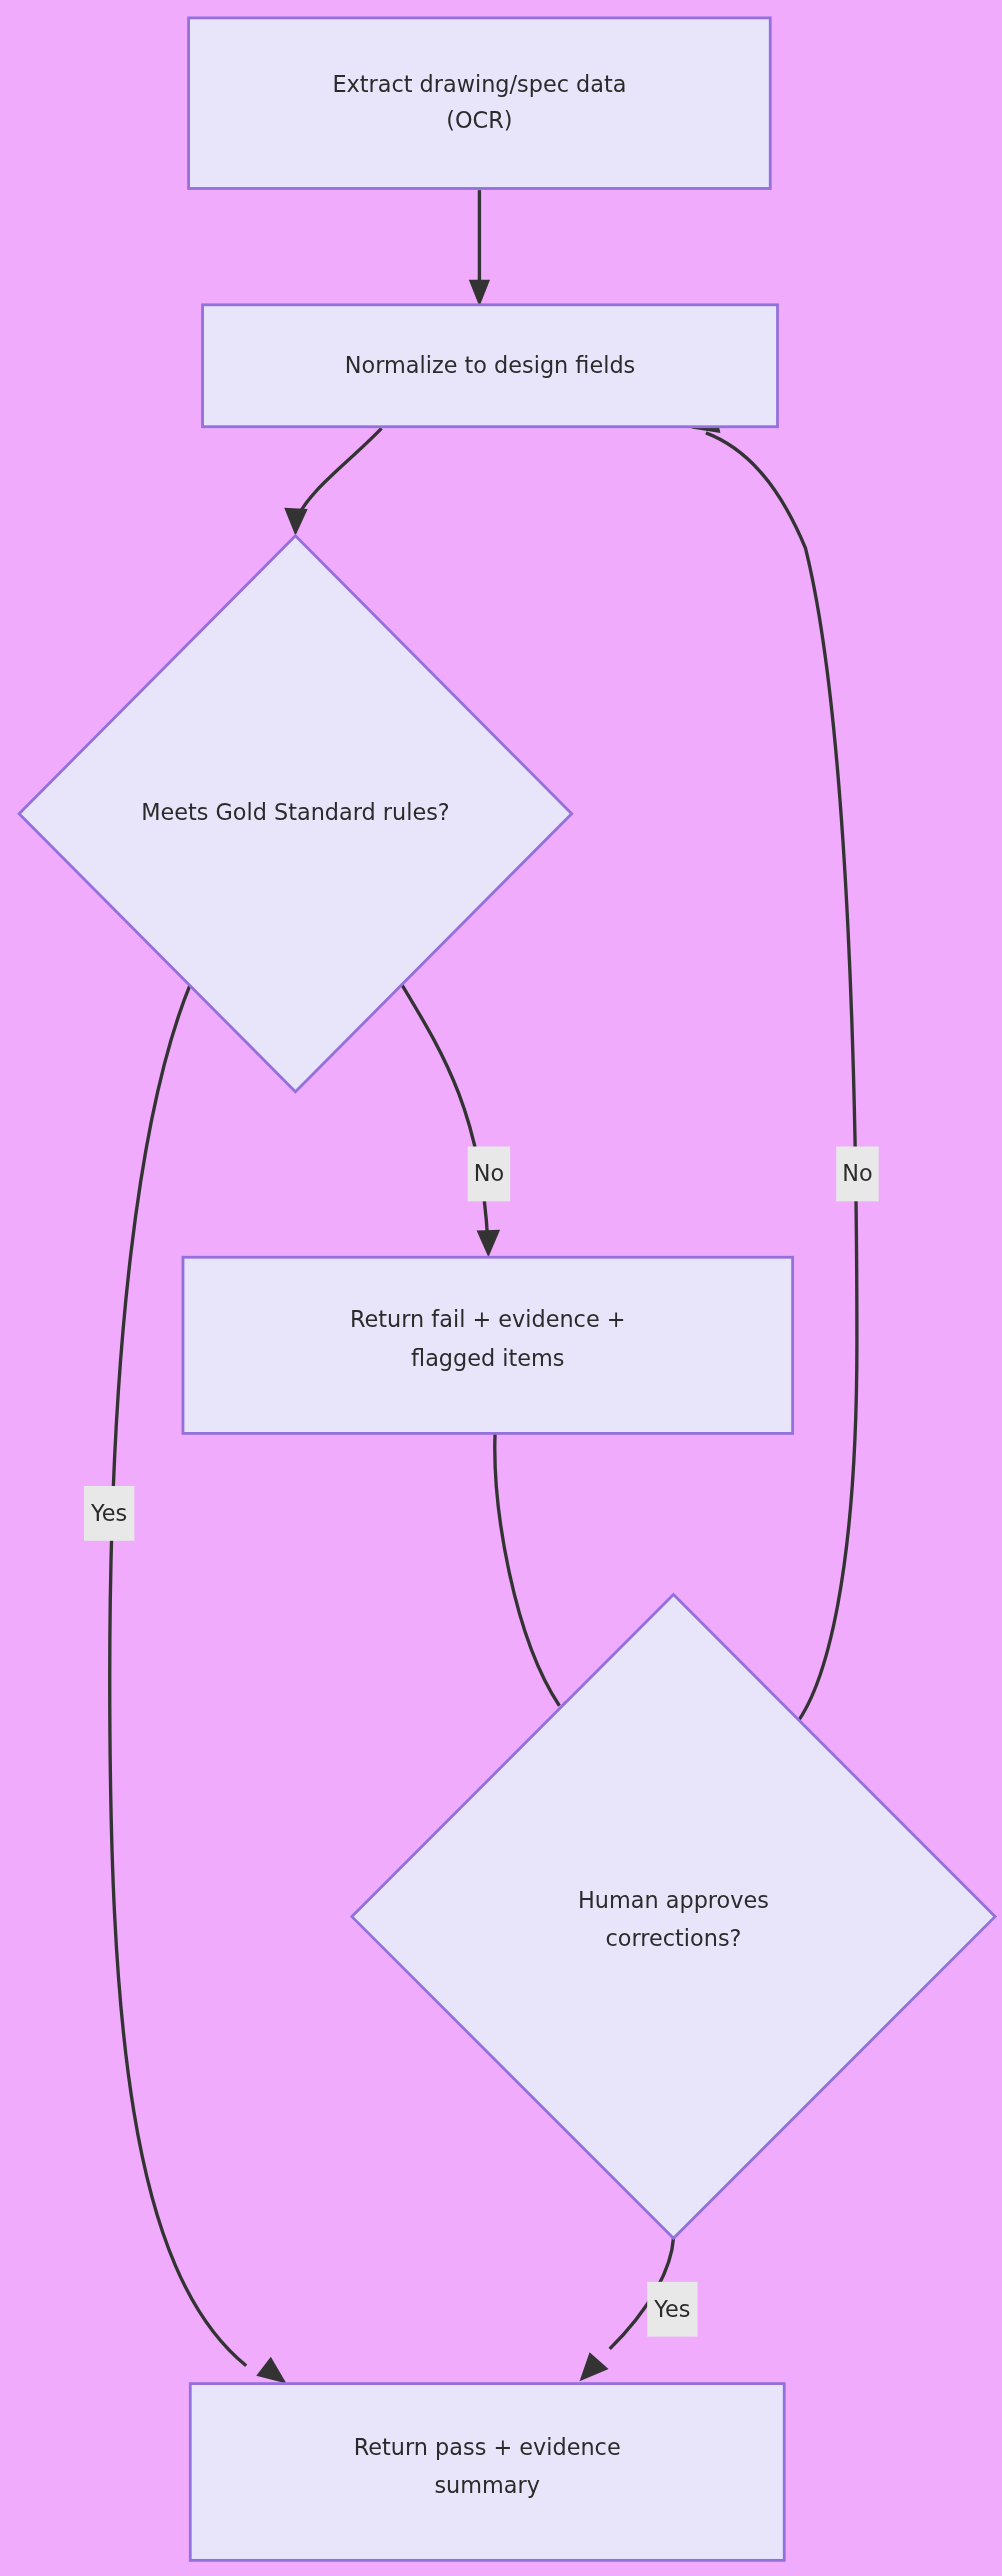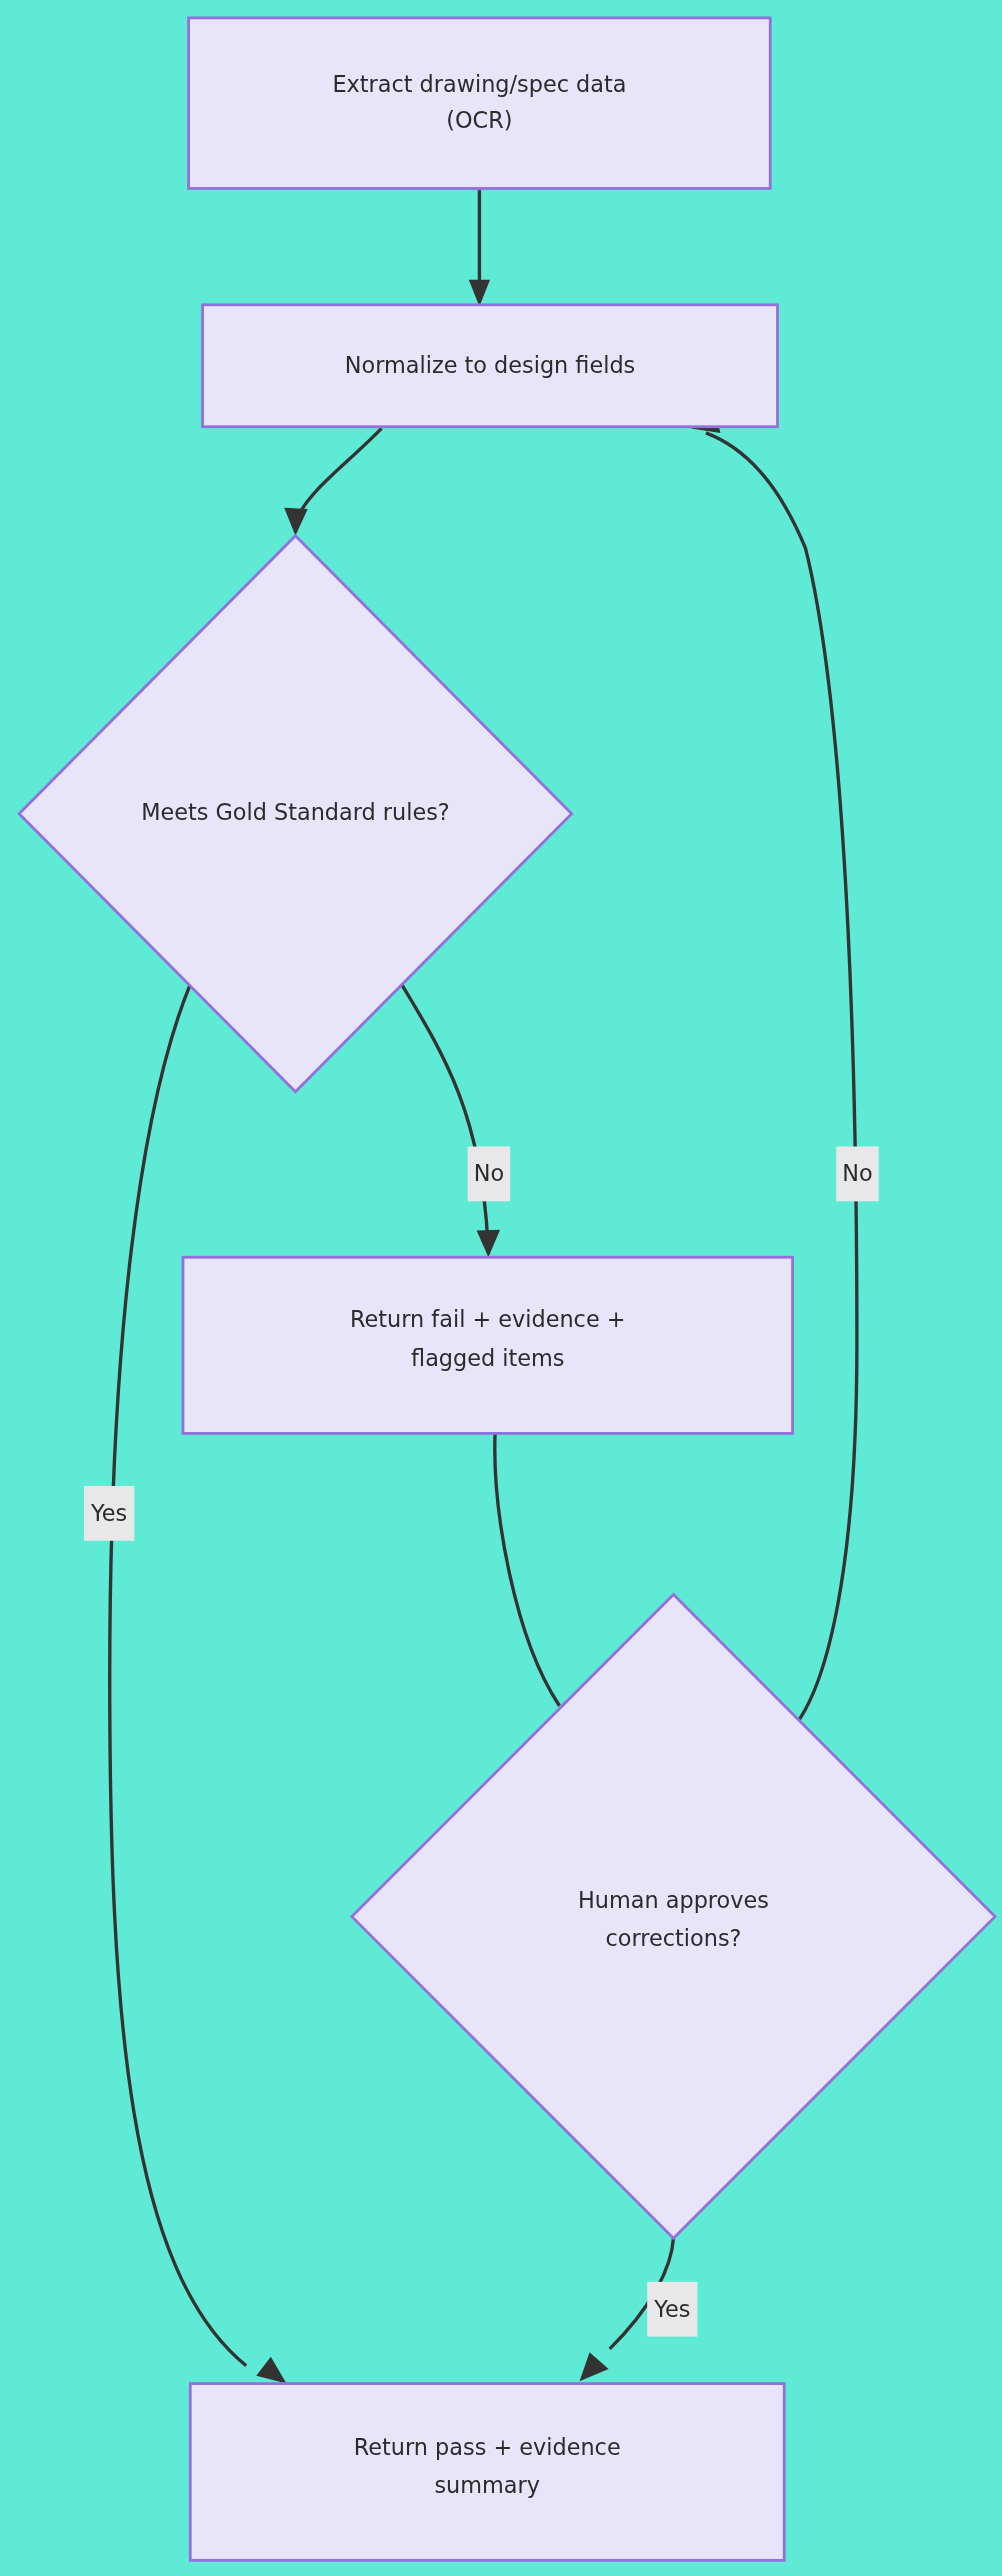--- a/index.html
+++ b/index.html
@@ -7,21 +7,21 @@
     padding: 0;
     background: #ffffff;
   }
   body {
     font-family: "DejaVu Sans", "Liberation Sans", sans-serif;
   }
   #flowchart-root {
     position: relative;
     width: 1003px;
     height: 2576px;
-    background: #5eead4;
+    background: #f0abfc;
     overflow: hidden;
   }
   svg.diagram {
     display: block;
     width: 1003px;
     height: 2576px;
   }
   .node-shape {
     fill: #e8e5fa;
     stroke: #9370db;

